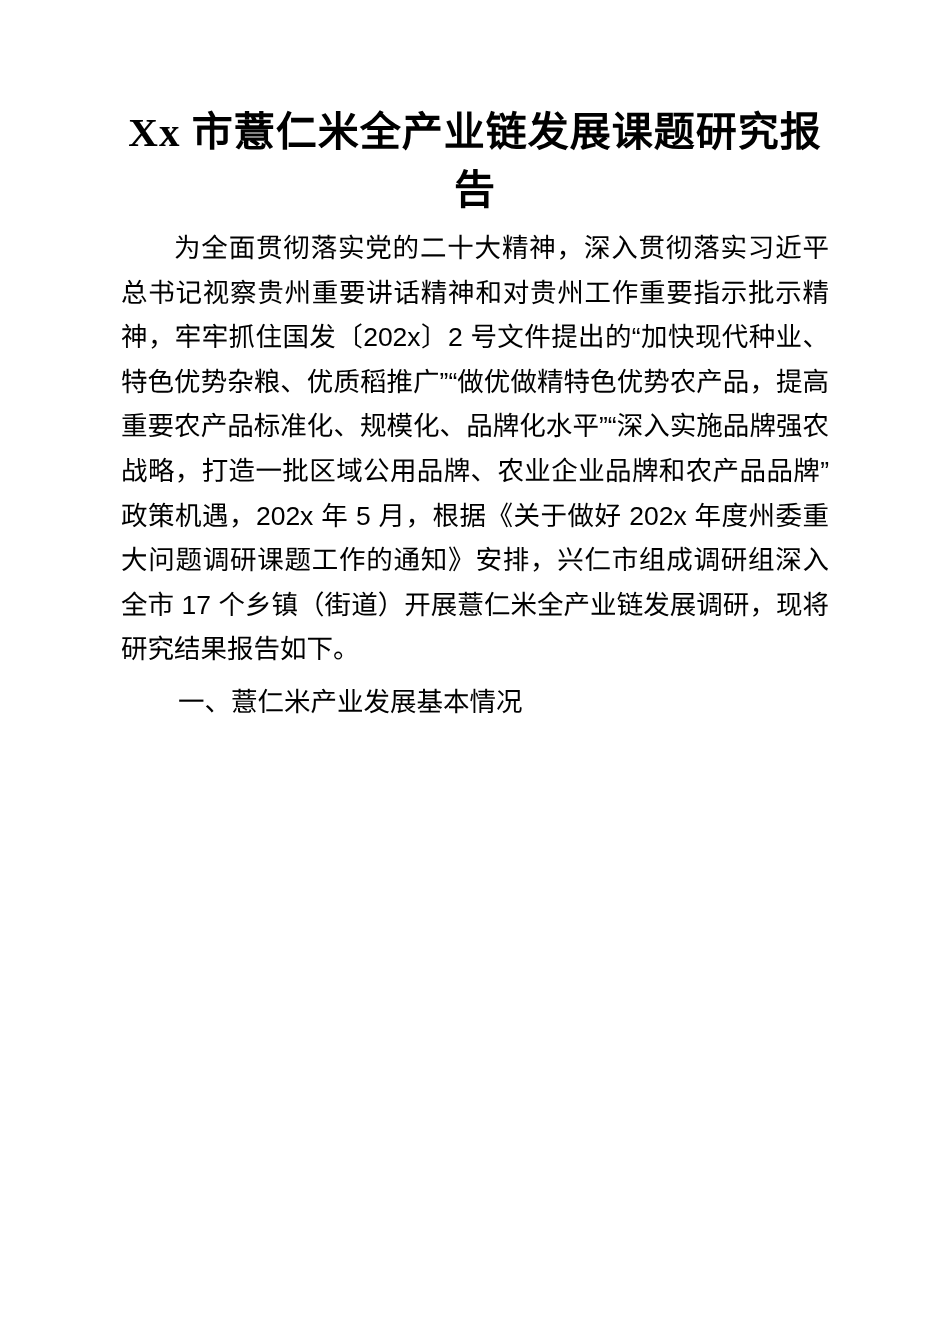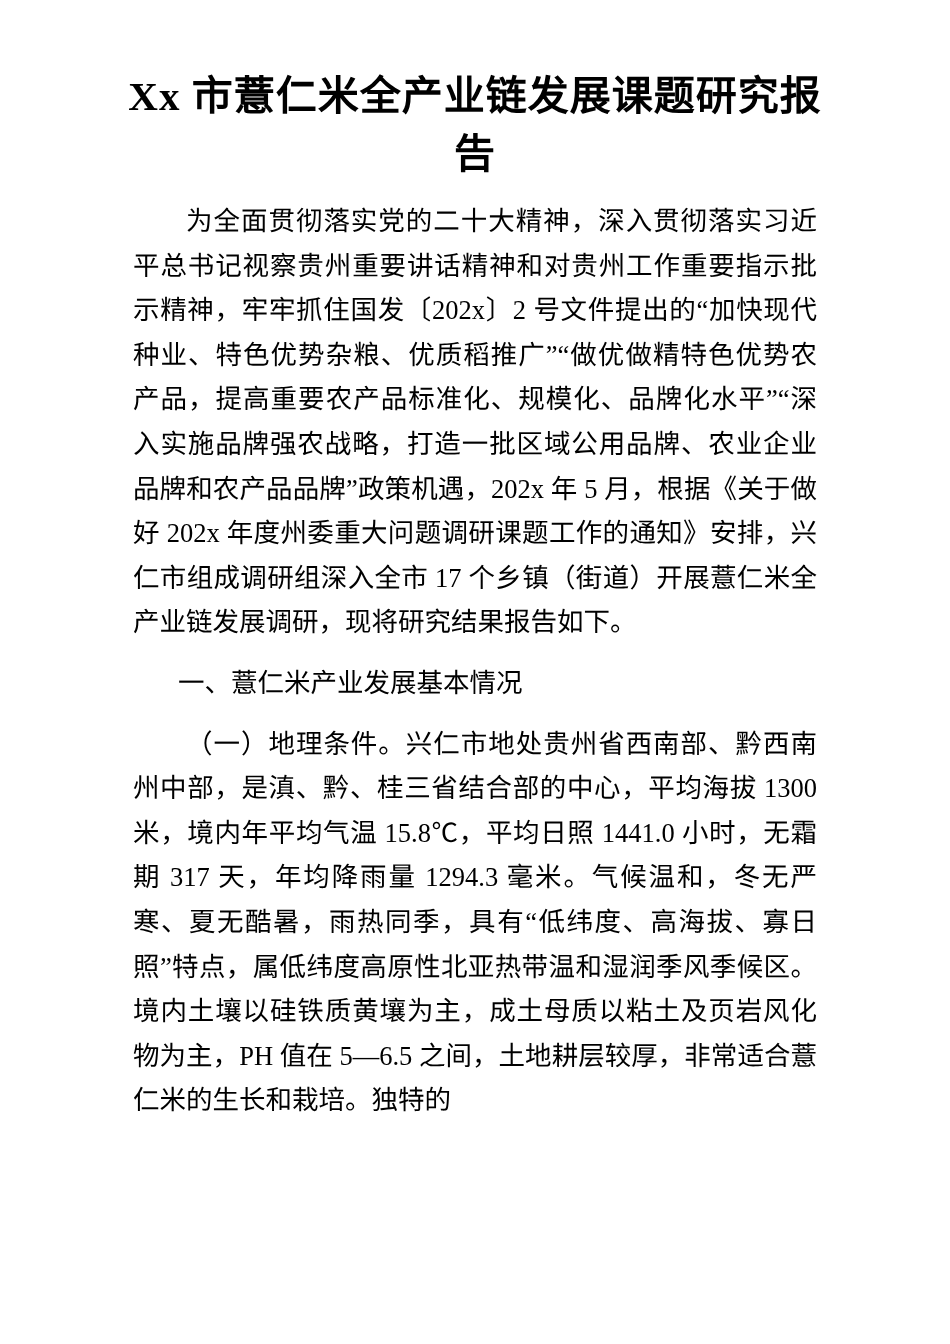--- a/index.html
+++ b/index.html
@@ -10,41 +10,41 @@
     width: 950px;
     height: 1344px;
     background: #ffffff;
     color: #000000;
     overflow: hidden;
   }
   .page {
     box-sizing: border-box;
     width: 950px;
     height: 1344px;
-    padding: 67px 117px 0 117px;
+    padding: 103px 117px 0 117px;
     background: #ffffff;
   }
   .doc-title {
     font-family: "Liberation Serif", "DejaVu Serif", serif;
     font-weight: 700;
     font-size: 41px;
     line-height: 58px;
     text-align: center;
     letter-spacing: 1px;
     margin: 0 0 7px 0;
     color: #000000;
   }
   .body-text {
-    font-family: Liberation Serif, serif;
+    font-family: Liberation Sans, sans-serif;
     font-size: 26.5px;
     line-height: 44.6px;
     text-align: justify;
     text-justify: inter-ideograph;
     text-indent: 2em;
-    margin: 16px;
+    margin: 4px;
     color: #000000;
   }
   .section-heading {
     font-family: "Liberation Sans", "DejaVu Sans", sans-serif;
     font-size: 26.5px;
     font-weight: 400;
     line-height: 44.6px;
     text-indent: 2em;
     margin: 8px;
     color: #000000;
@@ -53,14 +53,13 @@
 </head>
 <body>
 
 <div class="page">
   <h1 class="doc-title">Xx 市薏仁米全产业链发展课题研究报告</h1>
 
   <p class="body-text">为全面贯彻落实党的二十大精神，深入贯彻落实习近平总书记视察贵州重要讲话精神和对贵州工作重要指示批示精神，牢牢抓住国发〔202x〕2 号文件提出的“加快现代种业、特色优势杂粮、优质稻推广”“做优做精特色优势农产品，提高重要农产品标准化、规模化、品牌化水平”“深入实施品牌强农战略，打造一批区域公用品牌、农业企业品牌和农产品品牌”政策机遇，202x 年 5 月，根据《关于做好 202x 年度州委重大问题调研课题工作的通知》安排，兴仁市组成调研组深入全市 17 个乡镇（街道）开展薏仁米全产业链发展调研，现将研究结果报告如下。</p>
 
   <h2 class="section-heading">一、薏仁米产业发展基本情况</h2>
 
-  <p class="body-text">（一）地理条件。兴仁市地处贵州省西南部、黔西南州中部，是滇、黔、桂三省结合部的中心，平均海拔 1300 米，境内年平均气温 15.8℃，平均日照 1441.0 小时，无霜期 317 天，年均降雨量 1294.3 毫米。气候温和，冬无严寒、夏无酷暑，雨热同季，具有“低纬度、高海拔、寡日照”特点，属低纬度高原性北亚热带温和湿润季风季候区。境内土壤以硅铁质黄壤为主，成土母质以粘土及页岩风化物为主，PH 值在 5—6.5 之间，土地耕层较厚，非常适合薏仁米的生长和栽培。独特的</p>
 </div>
 
 </body></html>

